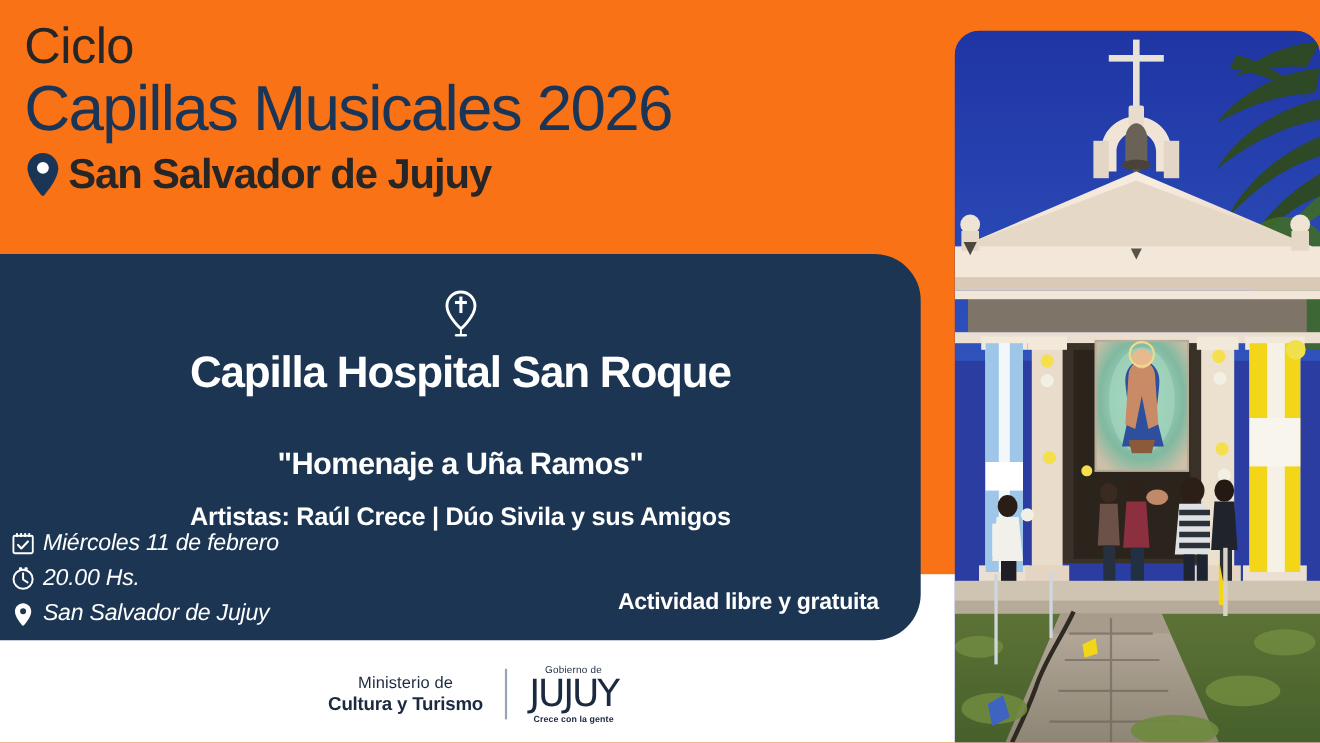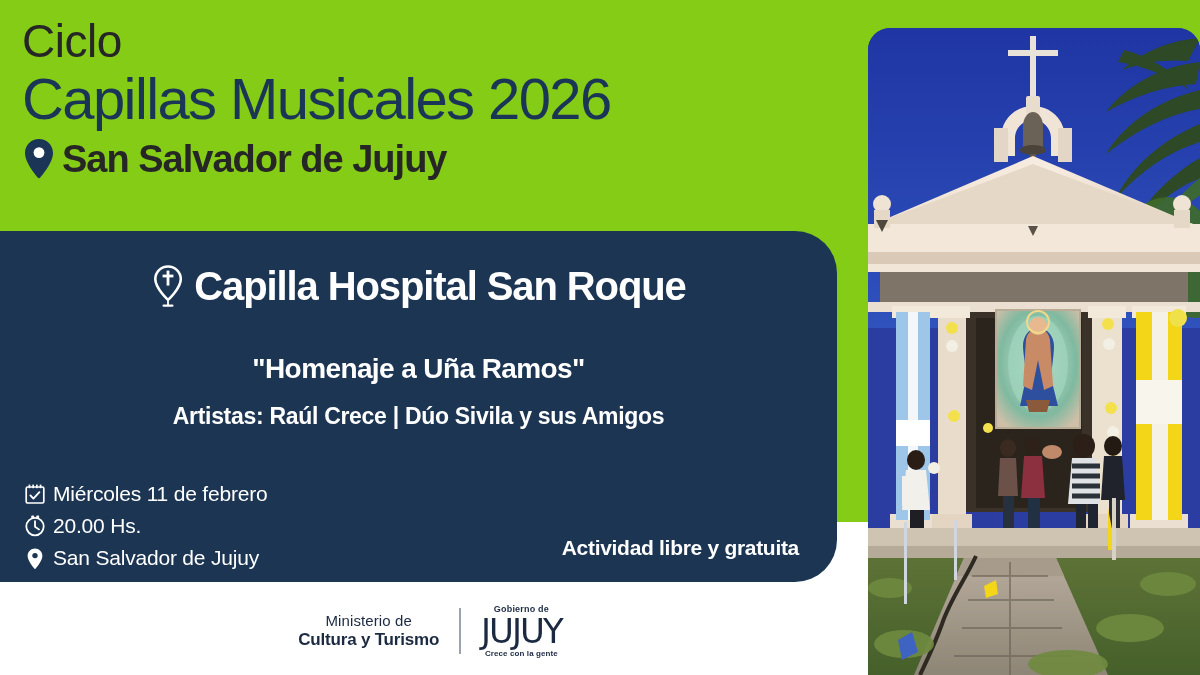--- a/index.html
+++ b/index.html
@@ -2,21 +2,21 @@
 <html><head>
 <meta charset="utf-8">
 <style>
   html,body{margin:0;padding:0;}
   body{
     width:1200px;height:675px;overflow:hidden;
     background:#ffffff;
     font-family:"Liberation Sans", sans-serif;
     -webkit-font-smoothing:antialiased;
   }
-  .poster{position:relative;width:1200px;height:522px;background:#84cc16;}
+  .poster{position:relative;width:1200px;height:522px;background:#f97316;}
 
   
   .left{position:absolute;left:0;top:0;width:860px;height:675px;}
 
   .header{position:absolute;left:22px;top:14px;width:820px;}
   .ciclo{
     font-size:46px;line-height:54px;font-weight:400;color:#262626;
     letter-spacing:-0.5px;
   }
   .title-main{
@@ -33,56 +33,57 @@
   
   .panel{
     position:absolute;left:0;top:231px;width:837px;height:351px;
     background:#1c3553;
     border-top-right-radius:42px;border-bottom-right-radius:42px;
     box-sizing:border-box;
   }
   .venue-row{
     display:flex;align-items:center;justify-content:center;gap:9px;
     margin-top:32px;
+    flex-direction:column;
   }
   .pin-cross{width:34px;height:44px;flex:0 0 34px;}
   .venue-text{
     font-size:40px;font-weight:800;color:#ffffff;letter-spacing:-1.1px;
     line-height:46px;
   }
   .tribute{
     text-align:center;color:#ffffff;font-size:28px;font-weight:800;
     letter-spacing:-0.6px;margin-top:44px;
   }
   .artists{
     text-align:center;color:#ffffff;font-size:23px;font-weight:700;
     letter-spacing:-0.3px;margin-top:18px;
   }
 
-  .details{position:absolute;left:24px;top:248px;}
+  .details{position:absolute;left:10px;top:248px;font-style:italic;}
   .drow{display:flex;align-items:center;gap:7px;height:30px;margin-bottom:2px;}
   .dicon{width:22px;height:22px;flex:0 0 22px;display:block;}
   .dtext{color:#ffffff;font-size:21px;font-weight:400;letter-spacing:-0.2px;line-height:24px;}
 
   .free{
     position:absolute;right:38px;bottom:22px;
     color:#ffffff;font-size:21px;font-weight:800;letter-spacing:-0.3px;
   }
 
   
   .footer{
     position:absolute;left:0;top:596px;width:860px;height:70px;
     display:flex;align-items:center;justify-content:center;gap:20px;
   }
   .min-logo{text-align:center;color:#1b2a41;line-height:1.18;}
   .min-line1{font-size:15px;font-weight:400;letter-spacing:0.1px;}
   .min-line2{font-size:17px;font-weight:800;letter-spacing:-0.2px;}
   .divider{width:2px;height:46px;background:#9aa3b0;}
   .juj-logo{text-align:center;color:#1b2a41;}
-  .juj-top{font-size:9px;font-weight:700;letter-spacing:0.2px;line-height:11px;}
+  .juj-top{font-size:9px;font-weight:400;letter-spacing:0.2px;line-height:11px;}
   .juj-main{font-size:34px;font-weight:400;letter-spacing:-2px;line-height:33px;font-family:"DejaVu Sans", sans-serif;}
   .juj-sub{font-size:8px;font-weight:800;letter-spacing:0.1px;line-height:11px;}
 
   
   .photo{
     position:absolute;left:868px;top:28px;width:332px;height:647px;
     border-top-left-radius:22px;border-top-right-radius:22px;
     overflow:hidden;background:#2b3da0;
   }
   .photo svg{display:block;width:100%;height:100%;}

